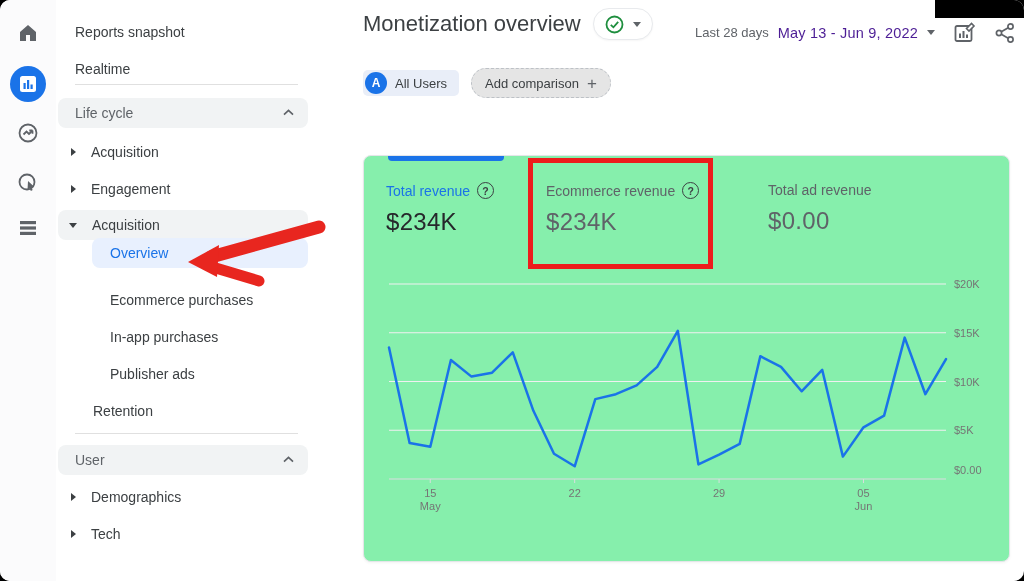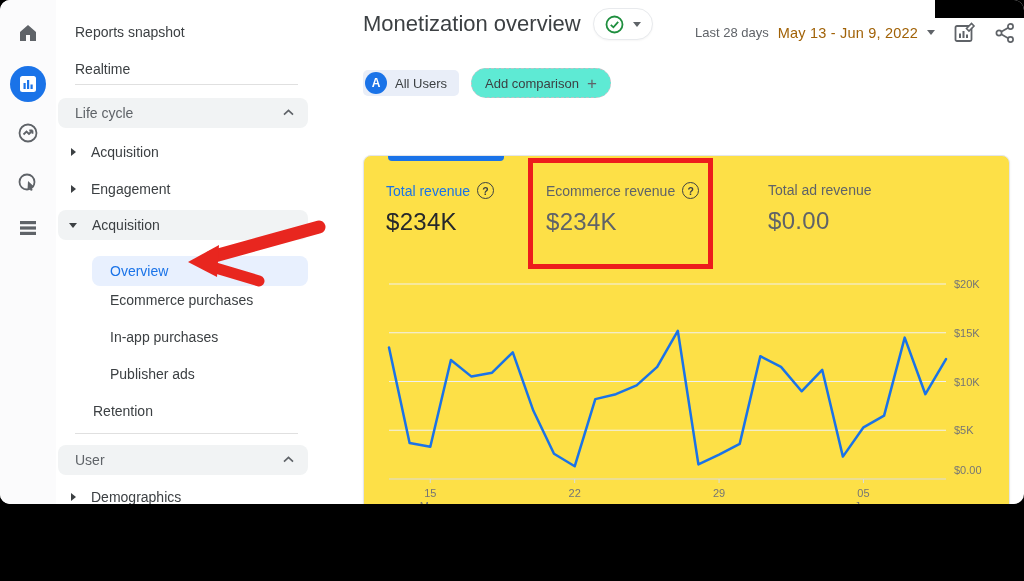--- a/index.html
+++ b/index.html
@@ -1,16 +1,16 @@
 <!DOCTYPE html>
 <html><head>
 <meta charset="utf-8">
 <style>
   html,body{margin:0;padding:0;background:#000;}
-  .screen{position:relative;width:1024px;height:504px;background:#fff;border-radius:10px;
+  .screen{position:relative;width:1024px;height:581px;background:#fff;border-radius:10px;
     overflow:hidden;font-family:"Liberation Sans","DejaVu Sans",sans-serif;color:#202124;}
 
   
   .rail{position:absolute;left:0;top:0;width:56px;height:100%;background:#fbfbfc;border-right:1px solid #e8eaed;}
   .rail-icon{position:absolute;left:0;width:56px;height:40px;display:flex;align-items:center;justify-content:center;cursor:pointer;}
   .rail-icon svg{display:block;}
   .rail-blue{width:36px;height:36px;border-radius:50%;background:#1a73e8;display:flex;align-items:center;justify-content:center;}
 
   
   .sidebar{position:absolute;left:56px;top:0;width:304px;height:100%;background:#fff;font-size:14px;}
@@ -28,32 +28,32 @@
 
   
   .main{position:absolute;left:360px;top:0;right:0;bottom:0;}
   .title-row{position:absolute;left:3px;top:8px;display:flex;align-items:center;gap:12px;}
   .page-title{font-size:22px;color:#3c4043;}
   .status-pill{display:flex;align-items:center;gap:9px;height:30px;padding:0 11px;border:1px solid #e8eaed;border-radius:16px;background:#fff;box-shadow:0 1px 2px rgba(0,0,0,.04);cursor:pointer;}
   .caret-down{width:0;height:0;border-top:5px solid #5f6368;border-left:4px solid transparent;border-right:4px solid transparent;}
 
   .date-block{position:absolute;right:8px;top:20px;display:flex;align-items:center;gap:9px;}
   .date-preset{font-size:13px;color:#5f6368;text-align:right;}
-  .date-text{font-size:14.5px;font-weight:500;color:#a16207;letter-spacing:.2px;}
+  .date-text{font-size:14.5px;font-weight:500;color:#4c1d95;letter-spacing:.2px;}
   .hdr-icon{margin-left:8px;cursor:pointer;display:flex;}
 
   .chips-row{position:absolute;left:3px;top:68px;display:flex;align-items:center;gap:12px;}
   .segment-chip{display:flex;align-items:center;height:26px;background:#e9eef8;border-radius:5px;padding:0 12px 0 2px;cursor:pointer;}
   .seg-a{width:22px;height:22px;border-radius:50%;background:#1a73e8;color:#fff;font-size:12px;font-weight:bold;display:flex;align-items:center;justify-content:center;margin-right:8px;}
   .seg-label{font-size:13px;font-weight:500;color:#3c4043;}
-  .add-comparison{display:flex;align-items:center;gap:8px;height:28px;padding:0 13px;border:1px dashed #bdc1c6;border-radius:15px;font-size:13px;font-weight:500;color:#3c4043;background:#5eead4;cursor:pointer;}
+  .add-comparison{display:flex;align-items:center;gap:8px;height:28px;padding:0 13px;border:1px dashed #bdc1c6;border-radius:15px;font-size:13px;font-weight:500;color:#3c4043;background:#e5e5e5;cursor:pointer;}
   .plus{font-size:17px;color:#5f6368;font-weight:400;line-height:1;}
 
   
-  .card{position:absolute;left:3px;top:155px;width:645px;height:405px;background:#fde047;border:1px solid #e4e6e9;border-radius:8px;box-shadow:0 1px 3px rgba(0,0,0,.05);}
+  .card{position:absolute;left:3px;top:155px;width:645px;height:405px;background:#86efac;border:1px solid #e4e6e9;border-radius:8px;box-shadow:0 1px 3px rgba(0,0,0,.05);}
   .tab-indicator{position:absolute;left:24px;top:0;width:116px;height:5px;background:#1a73e8;border-radius:0 0 4px 4px;}
   .metric{position:absolute;top:26px;cursor:pointer;}
   .metric-label{display:flex;align-items:center;gap:7px;font-size:14px;color:#5f6368;}
   .metric-label.accent{color:#1a73e8;font-weight:500;}
   .help-icon{width:15px;height:15px;border:1.5px solid #3c4043;border-radius:50%;color:#3c4043;font-size:10.5px;font-weight:bold;display:flex;align-items:center;justify-content:center;cursor:pointer;}
   .metric-value{margin-top:9px;font-size:24px;letter-spacing:.3px;color:#5f6368;}
   .metric-value.dark{color:#26282b;}
   #revenue-chart{position:absolute;left:0;top:110px;}
   #revenue-chart text{font-size:11px;fill:#757575;font-family:"Liberation Sans","DejaVu Sans",sans-serif;}
   #revenue-chart text.xt{text-anchor:middle;}
@@ -126,21 +126,21 @@
       <span>Acquisition</span>
     </div>
     <div class="sb-row" style="top:175px">
       <span class="tri-right"></span>
       <span>Engagement</span>
     </div>
     <div class="sb-row sb-pill" style="top:210px">
       <span class="tri-down"></span>
       <span>Acquisition</span>
     </div>
-    <div class="sb-row sb-pill sb-selected" style="top:256px;left:36px">
+    <div class="sb-row sb-pill sb-selected" style="top:238px;left:36px">
       <span style="padding-left:18px">Overview</span>
     </div>
     <div class="sb-row" style="top:286px">
       <span class="sb-label-sub">Ecommerce purchases</span>
     </div>
     <div class="sb-row" style="top:323px">
       <span class="sb-label-sub">In-app purchases</span>
     </div>
     <div class="sb-row" style="top:360px">
       <span class="sb-label-sub">Publisher ads</span>

